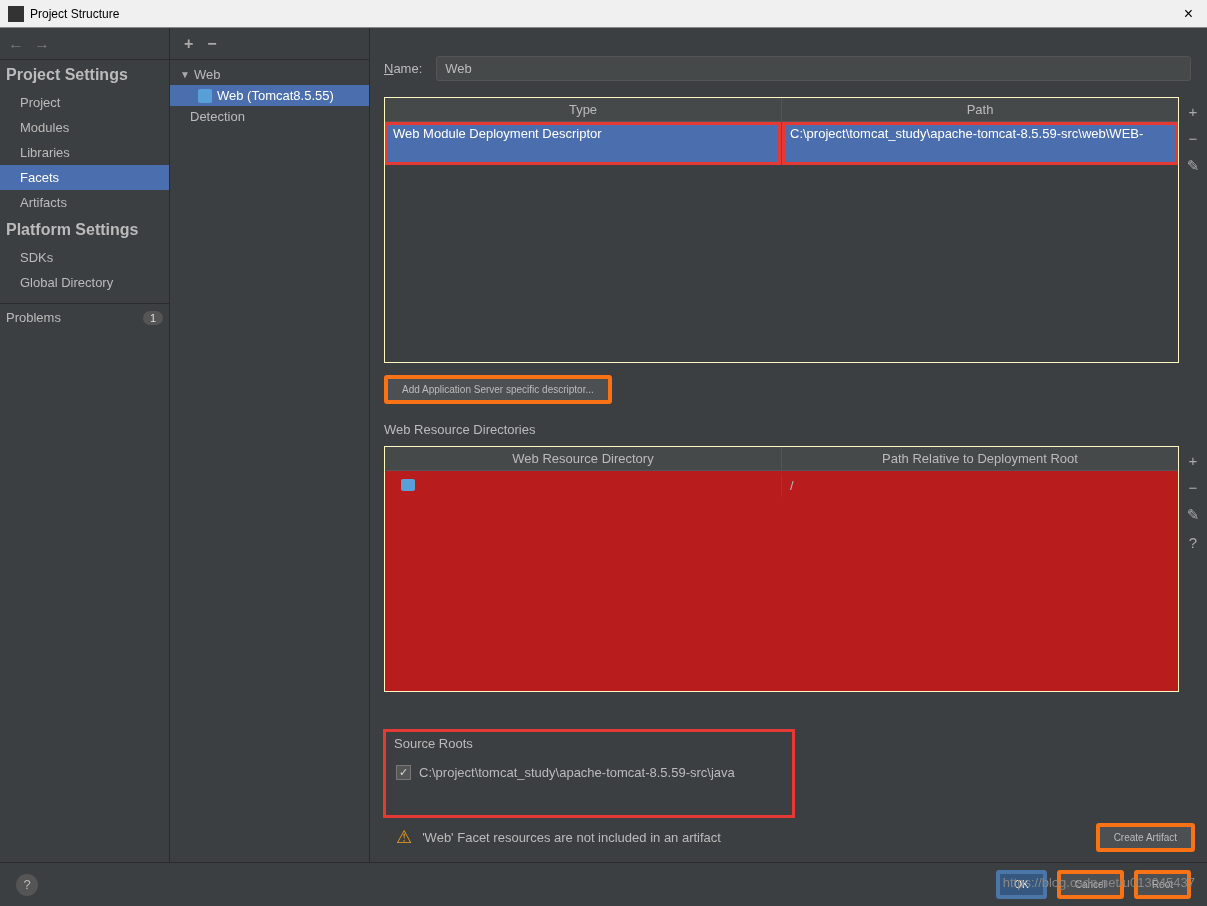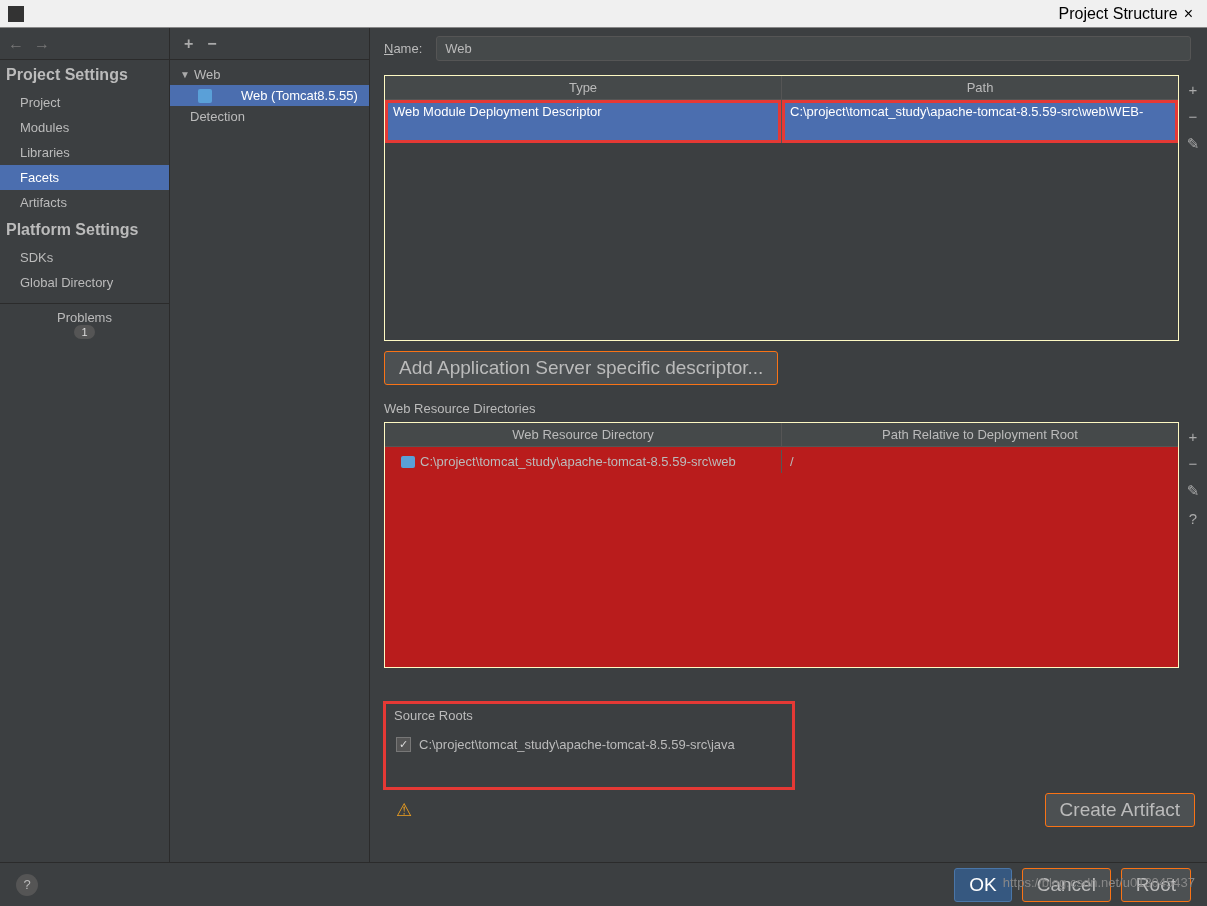--- a/index.html
+++ b/index.html
@@ -1,45 +1,45 @@
 <!DOCTYPE html>
 <html><head>
 <meta charset="utf-8">
 <style>
 * { box-sizing: border-box; margin: 0; padding: 0; font-family: "Segoe UI", Arial, sans-serif; }
 body { background: #3c3f41; color: #bbbbbb; font-size: 13px; width: 1207px; height: 906px; overflow: hidden; display: flex; flex-direction: column; }
 
 .titlebar { background: #f0f0f0; color: #000; height: 28px; display: flex; align-items: center; padding: 0 8px; border-bottom: 1px solid #888; }
 .titlebar .icon { width: 16px; height: 16px; background: #333; margin-right: 6px; display: inline-block; }
-.titlebar .title { flex: 1; font-size: 16px; text-align: right; }
+.titlebar .title { flex: 1; font-size: 12px; }
 .titlebar .close { font-size: 16px; cursor: pointer; padding: 0 6px; }
 
 .main { flex: 1; display: flex; background: #3c3f41; overflow: hidden; }
 
 .sidebar-left { width: 170px; background: #3c3f41; border-right: 1px solid #2b2b2b; display: flex; flex-direction: column; }
 .nav-arrows { padding: 6px 8px; display: flex; gap: 10px; border-bottom: 1px solid #2b2b2b; height: 32px; align-items: center; }
 .nav-arrows span { color: #777; font-size: 16px; cursor: pointer; }
 .section-header { padding: 6px 6px; color: #bbbbbb; font-size: 16px; font-weight: 600; }
 .sidebar-item { padding: 5px 6px 5px 20px; cursor: pointer; font-size: 13px; }
 .sidebar-item.selected { background: #4b6eaf; color: #fff; }
-.problems { padding: 6px 6px; display: flex; align-items: center; justify-content: space-between; cursor: pointer; border-top: 1px solid #2b2b2b; margin-top: 8px; flex-direction: column; }
+.problems { padding: 6px 6px; display: flex; align-items: center; justify-content: space-between; cursor: pointer; border-top: 1px solid #2b2b2b; margin-top: 8px; }
 .badge { background: #555; color: #ddd; border-radius: 10px; padding: 1px 7px; font-size: 11px; }
 
 .tree-panel { width: 200px; background: #3c3f41; border-right: 1px solid #2b2b2b; }
 .tree-toolbar { height: 32px; display: flex; align-items: center; gap: 14px; padding: 0 14px; border-bottom: 1px solid #2b2b2b; }
 .tree-toolbar span { color: #aaa; font-size: 16px; cursor: pointer; font-weight: bold; }
 .tree-items { padding: 4px 0; }
 .tree-item { padding: 3px 6px 3px 10px; cursor: pointer; display: flex; align-items: center; }
 .tree-item.level-0 { padding-left: 10px; }
-.tree-item.level-1 { padding-left: 28px; gap: 24px; }
+.tree-item.level-1 { padding-left: 28px; }
 .tree-item.selected { background: #4b6eaf; color: #fff; }
 .tree-arrow { margin-right: 4px; font-size: 10px; color: #aaa; }
 .tree-icon { width: 14px; height: 14px; background: #5aa0d8; margin-right: 5px; display: inline-block; border-radius: 2px; }
 
-.content { flex: 1; background: #3c3f41; padding: 8px 0 0 14px; display: flex; flex-direction: column; overflow: hidden; }
+.content { flex: 1; background: #3c3f41; padding: 28px 0 0 14px; display: flex; flex-direction: column; overflow: hidden; justify-content: space-between; }
 .name-row { display: flex; align-items: center; gap: 14px; padding-right: 16px; margin-bottom: 14px; }
 .name-row label { color: #bbb; }
 .name-row label u { text-decoration: underline; }
 .name-input { flex: 1; background: #45494a; border: 1px solid #555; color: #bbb; padding: 4px 8px; border-radius: 3px; font-size: 13px; }
 
 .section-label { color: #bbb; margin-bottom: 6px; font-size: 13px; }
 
 .table-wrapper { display: flex; margin-bottom: 10px; }
 .table { flex: 1; background: #b91c1c; border: 1px solid #fef9c3; }
 .table-header { display: flex; background: #45494a; border-bottom: 1px solid #555; }
@@ -47,21 +47,21 @@
 .th:last-child { border-right: none; }
 .table-row { display: flex; }
 .table-row.selected { background: #4b6eaf; color: #fff; }
 .td { flex: 1; padding: 4px 8px; border-right: 1px solid #555; white-space: nowrap; overflow: hidden; }
 .td:last-child { border-right: none; }
 .table-body { height: 240px; overflow: auto; background: #3c3f41; }
 
 .side-buttons { width: 28px; display: flex; flex-direction: column; align-items: center; gap: 10px; padding: 6px 0; }
 .side-buttons span { color: #aaa; cursor: pointer; font-size: 15px; }
 
-.btn { background: #4c5052; border: 1px solid #f97316; color: #bbb; padding: 5px 14px; border-radius: 3px; cursor: pointer; font-size: 19px; }
+.btn { background: #4c5052; border: 4px solid #f97316; color: #bbb; padding: 5px 14px; border-radius: 3px; cursor: pointer; font-size: 10px; }
 .btn.primary { background: #365880; border-color: #4a76a8; color: #fff; }
 
 .redbox { outline: 3px solid #e53935; outline-offset: -2px; }
 
 .dtable2-body { height: 220px; overflow: auto; }
 .dtable2-row { display: flex; padding: 3px 0; }
 .folder-icon { width: 14px; height: 12px; background: #5aa0d8; margin: 0 5px 0 8px; display: inline-block; border-radius: 2px; }
 
 .source-roots-panel { padding: 8px 12px; height: 60px; }
 .checkbox-row { display: flex; align-items: center; gap: 8px; }
@@ -173,21 +173,20 @@
     <div class="table-wrapper">
       <div class="table">
         <div class="table-header">
           <div class="th">Web Resource Directory</div>
           <div class="th">Path Relative to Deployment Root</div>
         </div>
         <div class="dtable2-body">
           <div class="dtable2-row">
             <div class="td" style="display:flex;align-items:center;">
               <span class="folder-icon"></span>
-              <span>C:\project\tomcat_study\apache-tomcat-8.5.59-src\web</span>
             </div>
             <div class="td">/</div>
           </div>
         </div>
       </div>
       <div class="side-buttons">
         <span>+</span>
         <span>−</span>
         <span>✎</span>
         <span>?</span>
@@ -201,20 +200,21 @@
       <div class="source-roots-panel">
         <div class="checkbox-row">
           <span class="chk">✓</span>
           <span>C:\project\tomcat_study\apache-tomcat-8.5.59-src\java</span>
         </div>
       </div>
     </div>
 
     <div class="warning-row">
       <span class="warn-icon">⚠</span>
+      <span>'Web' Facet resources are not included in an artifact</span>
       <div class="create-artifact-row">
         <button class="btn">Create Artifact</button>
       </div>
     </div>
   </div>
 </div>
 
 <div class="footer">
   <span class="help-icon">?</span>
   <div class="footer-spacer"></div>

